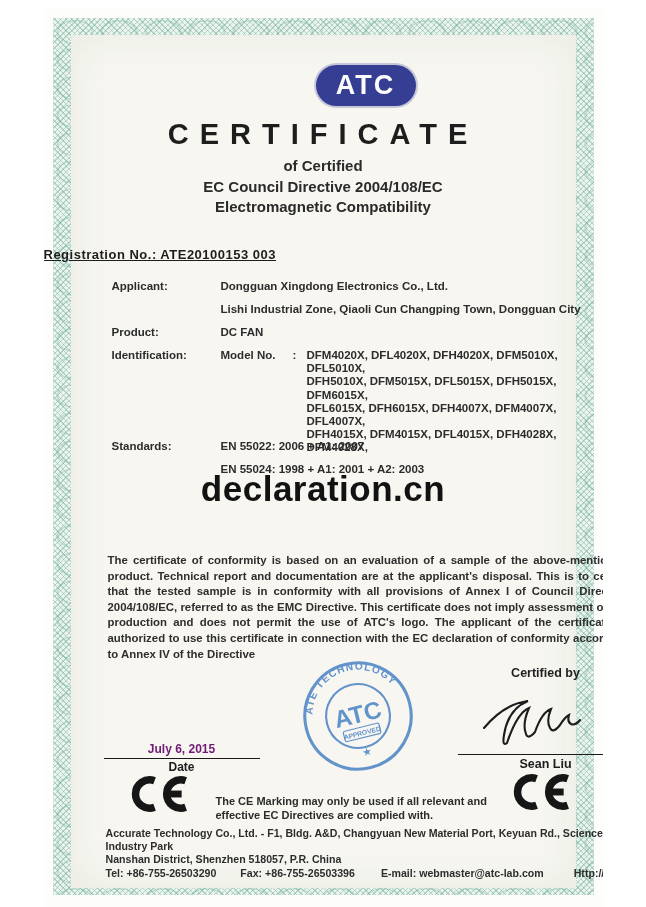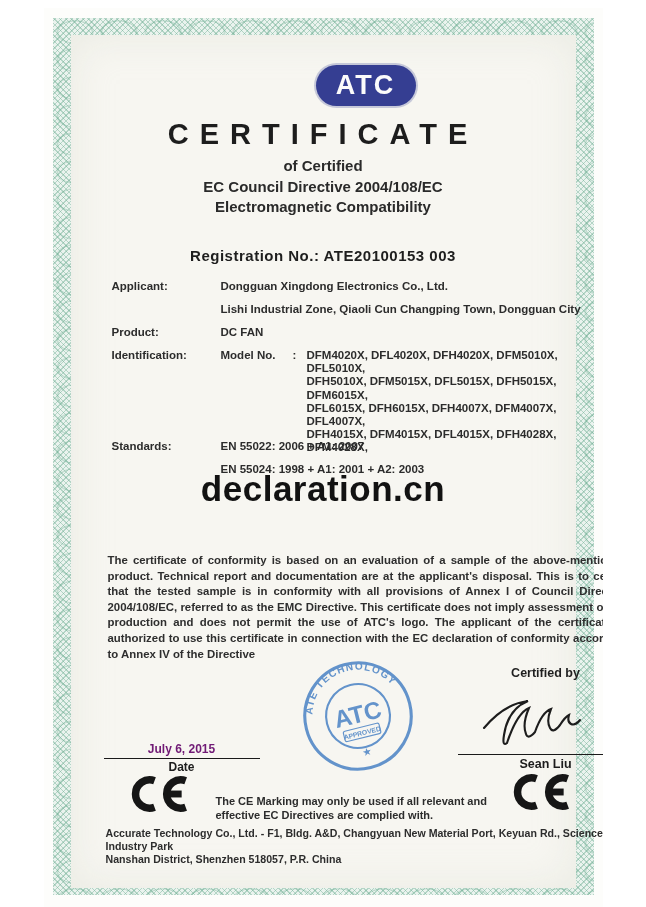--- a/index.html
+++ b/index.html
@@ -31,21 +31,21 @@
     left:272px; top:57px; width:100px; height:41px;
     background:#353e92; border-radius:21px;
     display:flex; align-items:center; justify-content:center;
     box-shadow:0 0 0 2px rgba(53,62,146,.25);
   }
   .logo-pill span { color:#fbfbfb; font-size:27px; font-weight:700; letter-spacing:2px; }
   .title { left:0; right:0; top:110px; text-align:center; font-size:29px; font-weight:700; letter-spacing:11px; color:#1d1d1d; }
   .subtitle { left:0; right:0; top:149px; text-align:center; font-size:15px; font-weight:700; color:#2a2a2a; }
   .directive1 { left:0; right:0; top:170px; text-align:center; font-size:15px; font-weight:700; color:#2a2a2a; }
   .directive2 { left:0; right:0; top:190px; text-align:center; font-size:15px; font-weight:700; color:#2a2a2a; }
-  .registration { left:0; right:0; top:239px; text-align:center; font-size:15px; font-weight:700; color:#1e1e1e; letter-spacing:.5px; }
+  .registration { left:0; right:0; top:239px; text-align:left; font-size:13px; font-weight:700; color:#1e1e1e; letter-spacing:.5px;text-decoration:underline; }
 
   
   .fld { font-size:11.5px; font-weight:700; color:#2c2c2c; }
   .lab-col { left:68px; }
   .val-col { left:177px; }
   .models div { line-height:13.2px; }
 
   
   .watermark { left:0; right:0; top:461px; text-align:center; font-size:35px; font-weight:700; color:#121212; letter-spacing:.5px; }
 
@@ -160,14 +160,20 @@
     <path d="M68 32 H93" stroke="#161616" stroke-width="12"></path>
   </svg>
   <div class="abs ce-note">
     <div>The CE Marking may only be used if all relevant and</div>
     <div>effective EC Directives are complied with.</div>
   </div>
 
   <div class="abs footer">
     <div>Accurate Technology Co., Ltd. - F1, Bldg. A&amp;D, Changyuan New Material Port, Keyuan Rd., Science &amp; Industry Park</div>
     <div>Nanshan District, Shenzhen 518057, P.R. China</div>
+    <div class="footer-contacts">
+      <span class="gap1">Tel: +86-755-26503290</span>
+      <span class="gap2">Fax: +86-755-26503396</span>
+      <span class="gap3">E-mail: webmaster@atc-lab.com</span>
+      <span>Http://www.atc-lab.com</span>
+    </div>
   </div>
 </div>
 
 </body></html>

